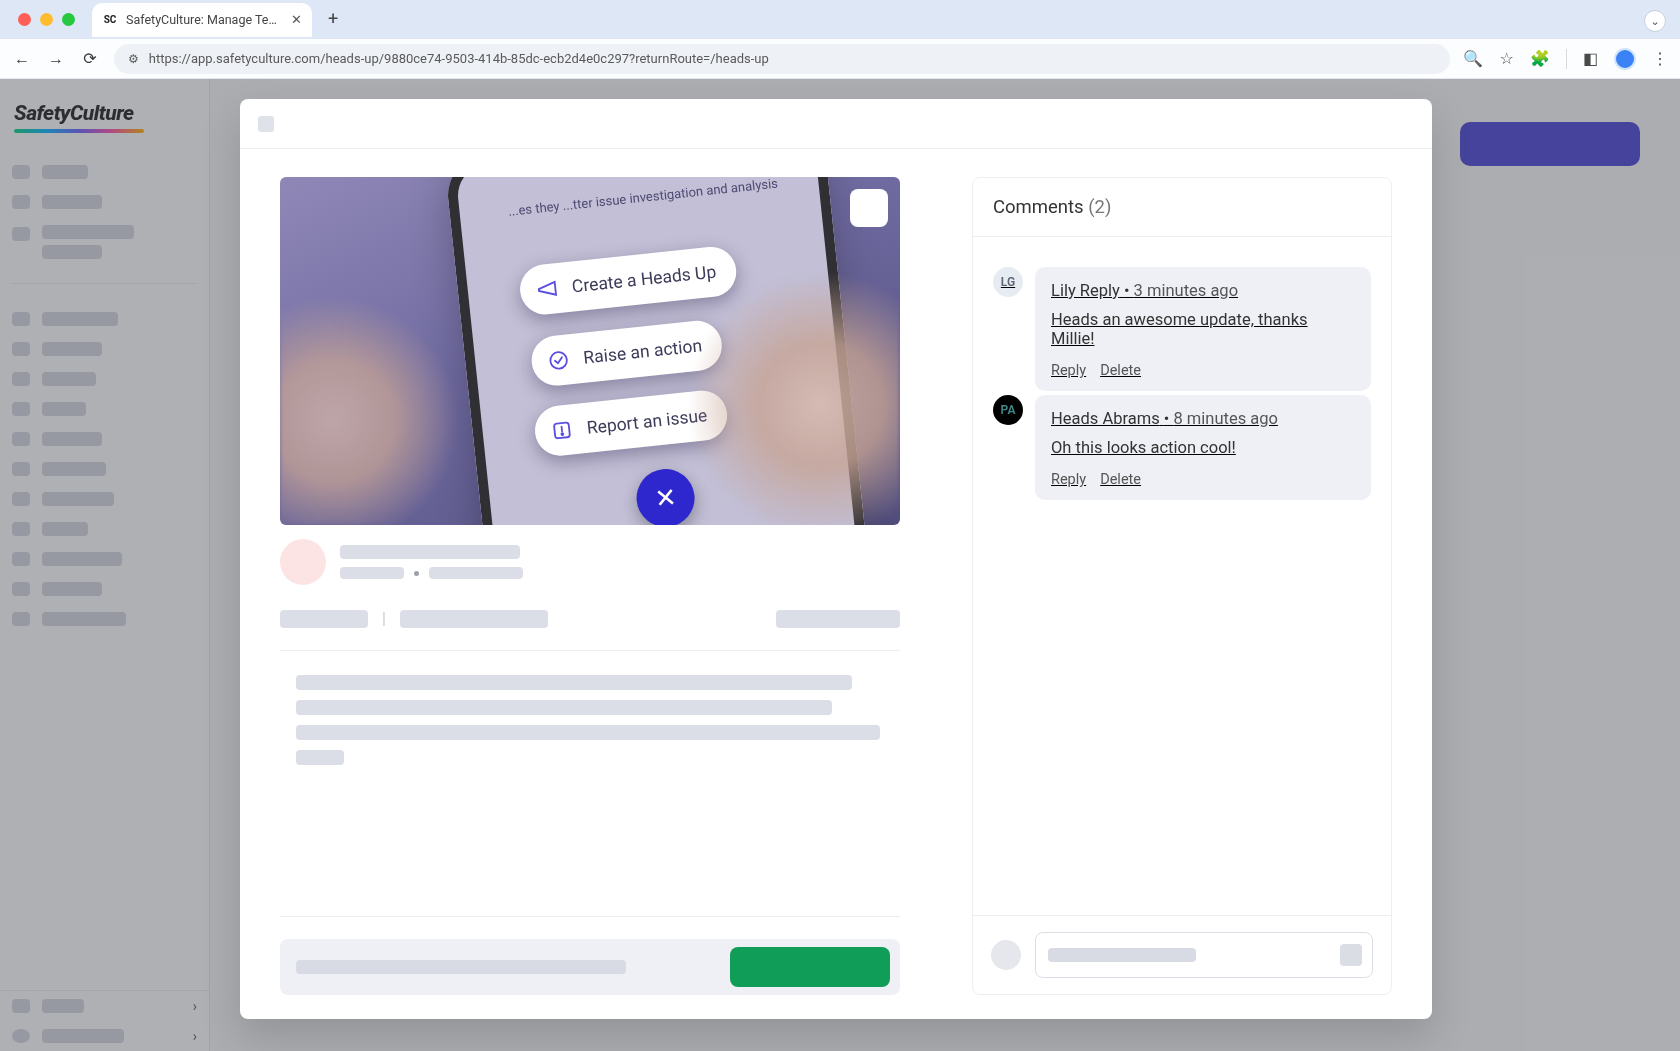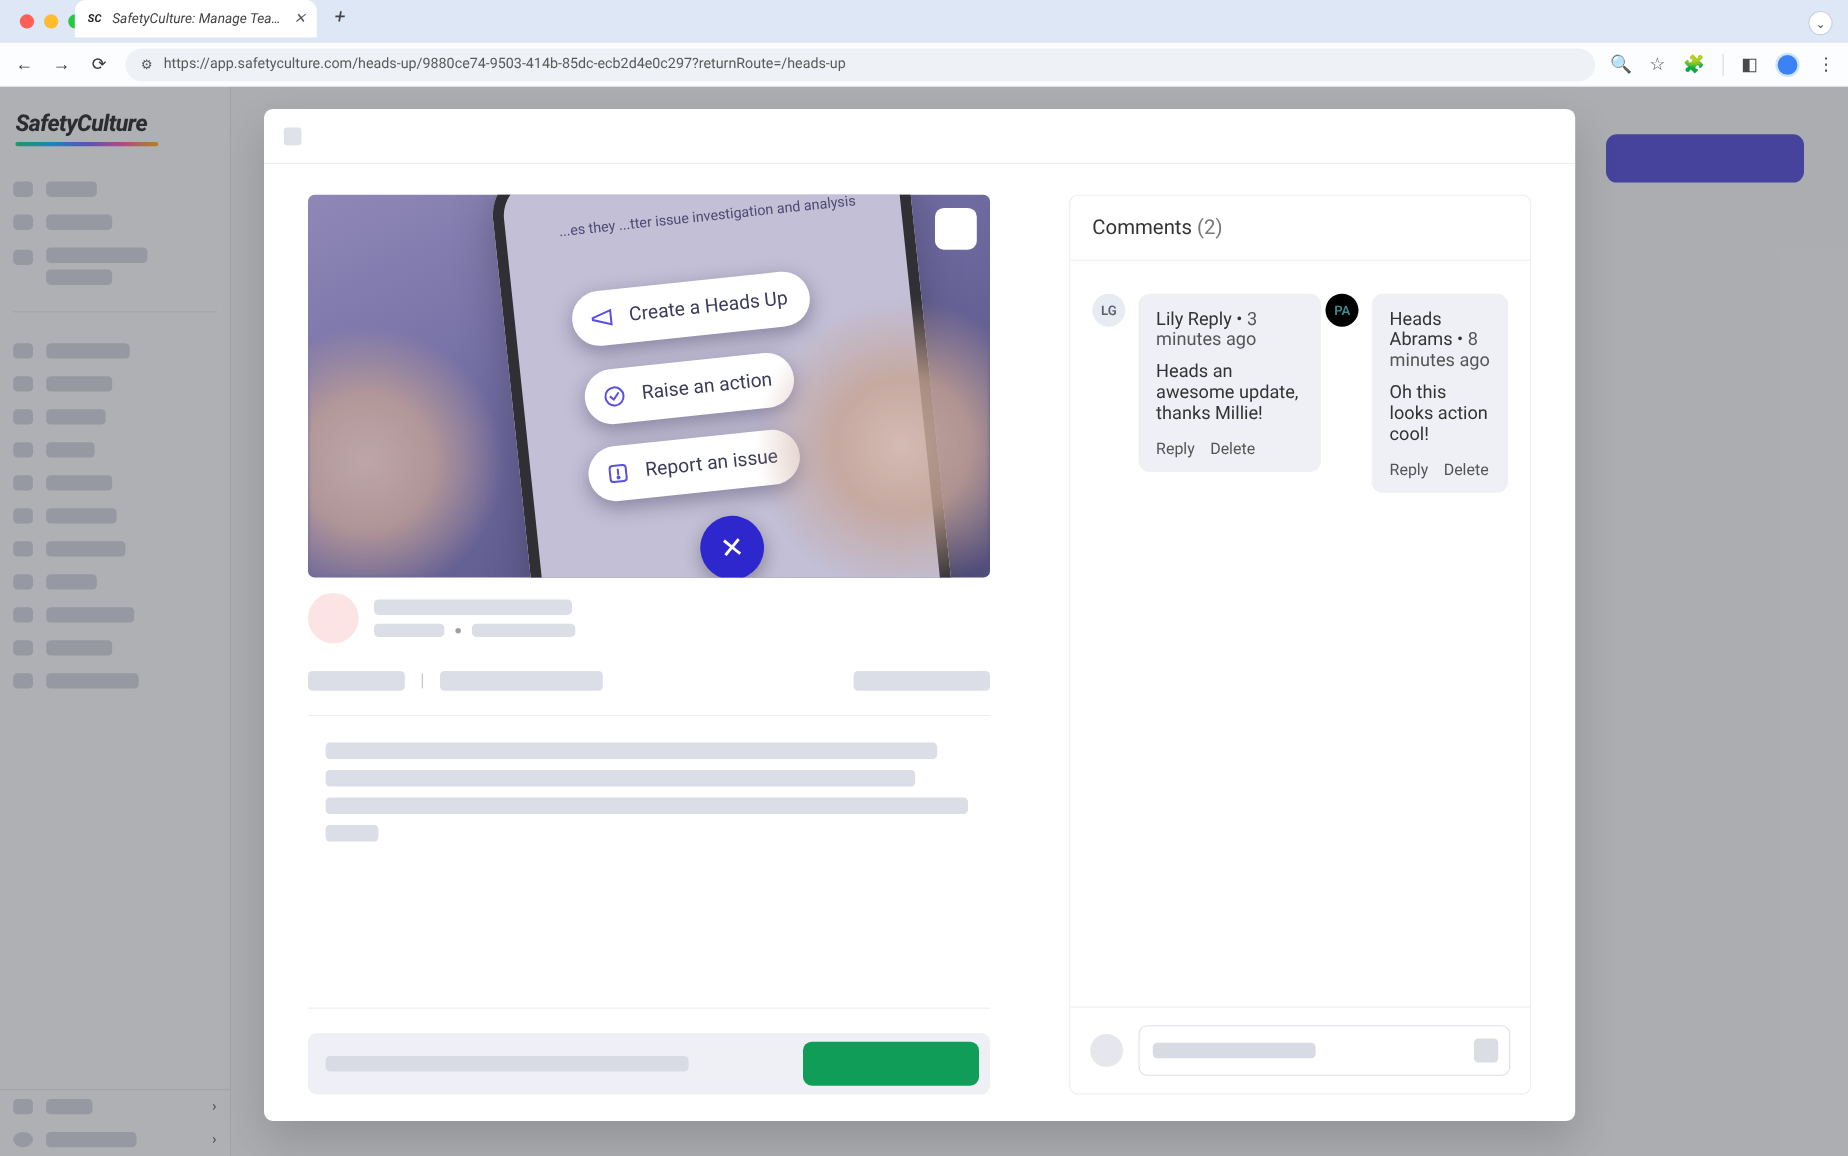--- a/index.html
+++ b/index.html
@@ -28,25 +28,24 @@
     position: absolute;
     left: 18px;
     top: 13px;
   }
   .tl { width: 13px; height: 13px; border-radius: 50%; }
   .tl.red { background: #fe5f57; }
   .tl.yellow { background: #febc2e; }
   .tl.green { background: #26c840; }
 
   .tabs-strip {
-    margin-left: 56px;
+    margin-left: 80px;
     display: flex;
-    align-items: flex-start;
+    align-items: center;
     height: 100%;
-    font-style: italic;
   }
   .tab {
     background: #fff;
     height: 34px;
     width: 220px;
     border-radius: 10px 10px 0 0;
     display: flex;
     align-items: center;
     padding: 0 10px;
     font-size: 12.5px;
@@ -356,21 +355,21 @@
     padding: 18px 20px;
     border-bottom:1px solid #eceef2;
     font-size: 18.5px;
     color:#333;
   }
   .comments-hdr .count { color:#777; }
   .comments-list {
     padding: 30px 20px 10px;
     flex:1;
     overflow:auto;
-    display:flex; gap:4px;
+    display:flex; flex-direction:column; gap:4px;text-decoration:underline;
   }
   .comment {
     display:flex; align-items:flex-start; gap:12px;
   }
   .c-avatar {
     width:30px; height:30px; border-radius:50%;
     display:flex; align-items:center; justify-content:center;
     font-size:12px; font-weight:600;
     flex-shrink:0;
   }

